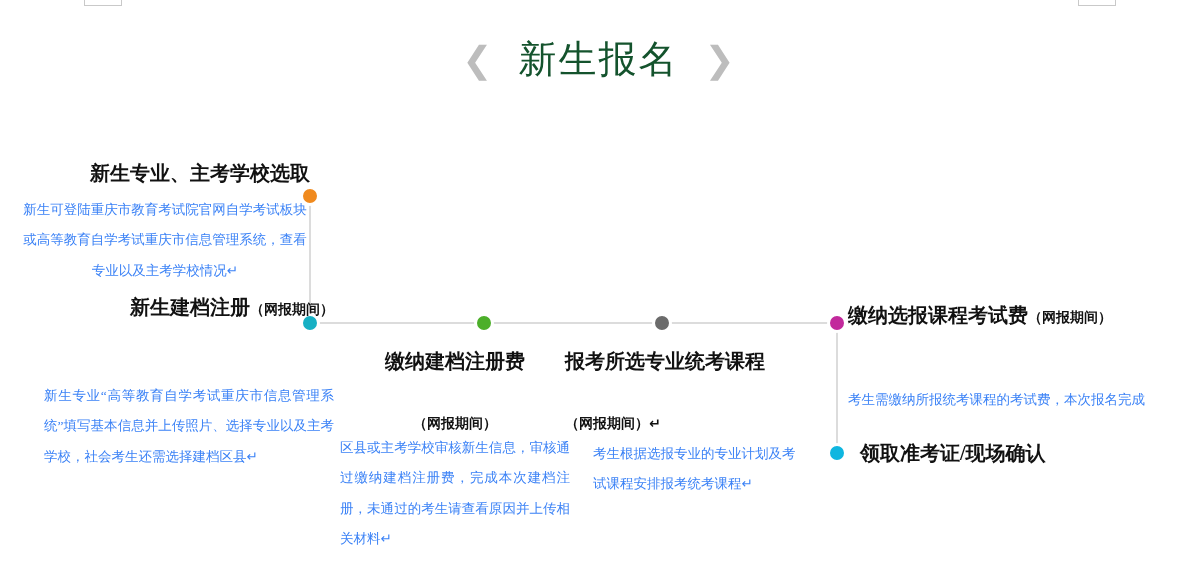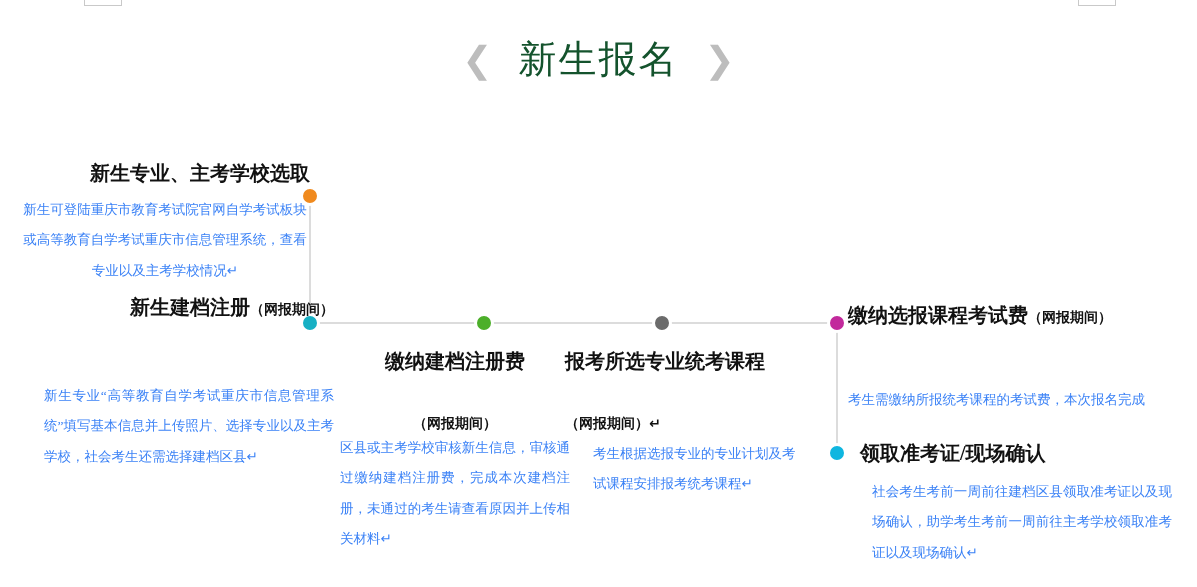--- a/index.html
+++ b/index.html
@@ -176,16 +176,15 @@
   </div>
 
   <div class="blk" style="left:565px; top:348px; width:250px;">
     <div class="head center" style="text-align:left;">报考所选专业统考课程</div>
     <div class="period" style="margin-top:40px;">（网报期间）↵</div>
     <div class="body" style="margin-top:6px; width:215px; margin-left:28px;">考生根据选报专业的专业计划及考试课程安排报考统考课程↵</div>
   </div>
 
   <div class="blk" style="left:848px; top:440px; width:320px;margin-left:12px;">
     <div class="head">领取准考证/现场确认</div>
-    <div class="body justify" style="margin-top:10px; width:300px; margin-left:12px;">社会考生考前一周前往建档区县领取准考证以及现场确认，助学考生考前一周前往主考学校领取准考证以及现场确认↵</div>
   </div>
 
 </div>
 
 </body></html>

